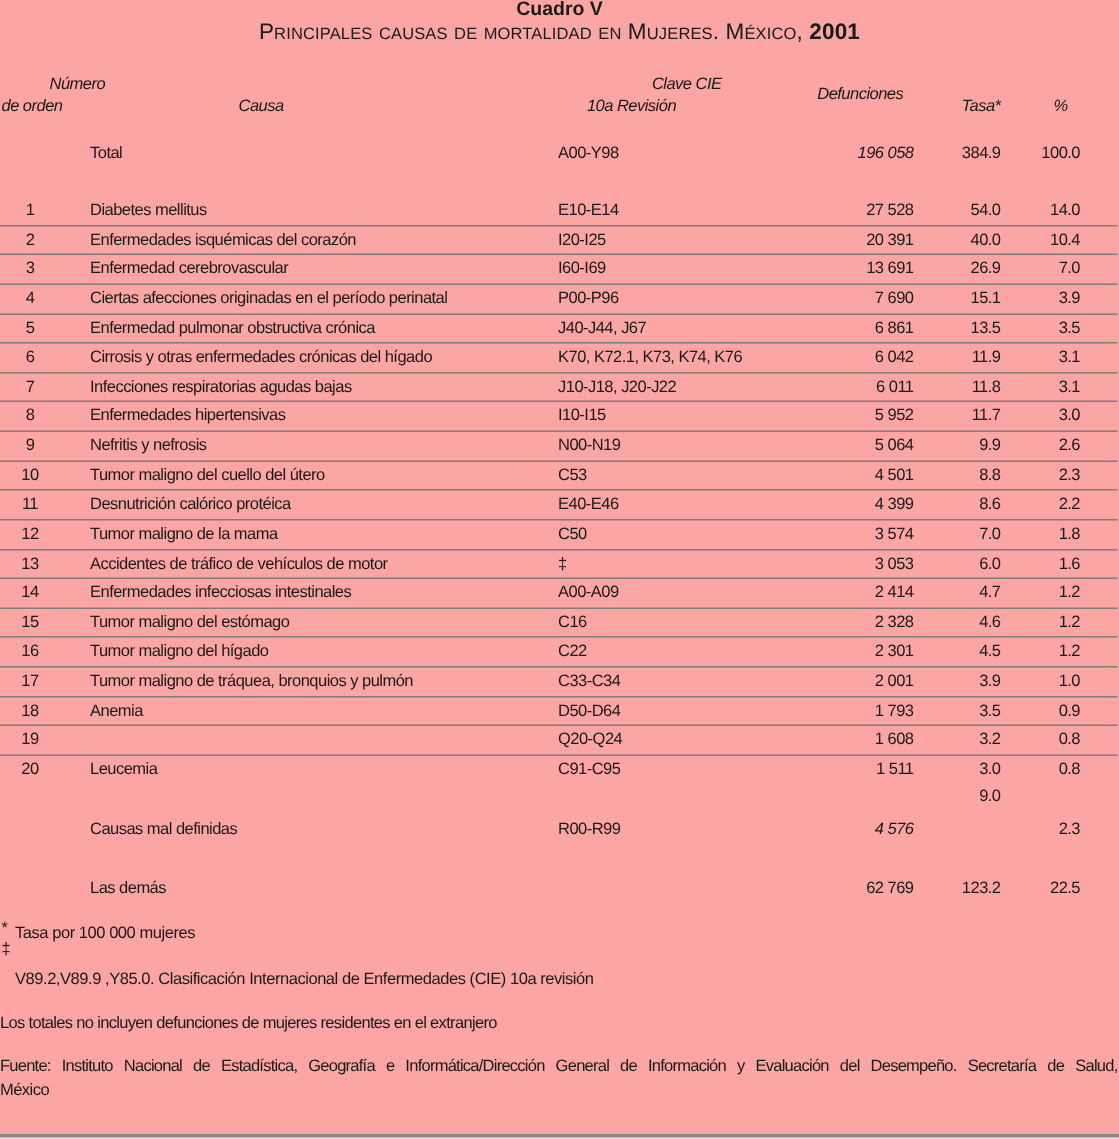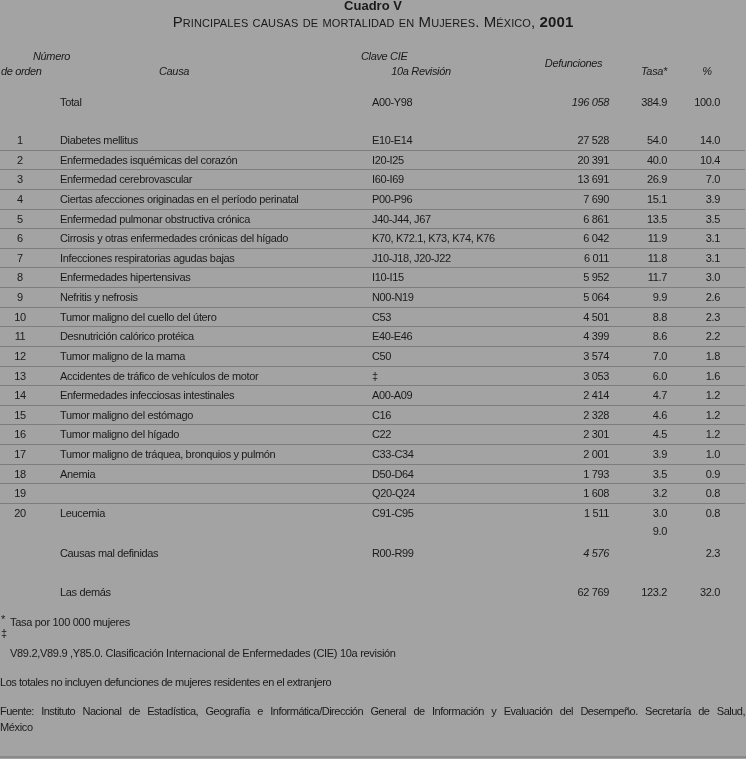--- a/index.html
+++ b/index.html
@@ -1,18 +1,18 @@
 <!DOCTYPE html>
 <html><head>
 <meta charset="utf-8">
 <style>
   html, body { margin: 0; padding: 0; background: #ffffff; }
   #page {
     position: relative; width: 746px; height: 759px; overflow: hidden;
-    background: #a3a3a3; color: #1a1a1a;
+    background: #fca5a5; color: #1a1a1a;
     font-family: "Liberation Sans", sans-serif;
   }
   .abs { position: absolute; white-space: nowrap; }
   .cond { font-size: 11px; letter-spacing: -0.35px; line-height: 14px; }
   .title { left: 0; width: 746px; text-align: center; top: -1px; font-size: 13px; font-weight: bold; line-height: 14px; }
   .subtitle { left: 0; width: 746px; text-align: center; top: 13px; font-size: 15px; line-height: 18px; font-variant: small-caps; letter-spacing: 0.1px; }
   .subtitle .yr { font-weight: bold; }
   .hdr { font-style: italic; font-size: 11px; letter-spacing: -0.35px; line-height: 14px; }
   .c-num { left: 0; width: 40px; text-align: center; }
   .c-cause { left: 60px; }
@@ -33,21 +33,21 @@
 <body>
 
 <div id="page">
 
   <div class="abs title">Cuadro V</div>
   <div class="abs subtitle"><span>Principales causas de mortalidad en Mujeres. México, </span><span class="yr">2001</span></div>
 
   <div class="abs hdr" style="left:1px; top:49px;padding-left:32px;">Número</div>
   <div class="abs hdr" style="left:1px; top:64px;">de orden</div>
   <div class="abs hdr" style="left:153px; top:64px;margin-left:6px;">Causa</div>
-  <div class="abs hdr" style="left:361px; width:120px; text-align:left; top:49px;">Clave CIE</div>
+  <div class="abs hdr" style="left:361px; width:120px; text-align:right; top:49px;">Clave CIE</div>
   <div class="abs hdr" style="left:361px; width:120px; text-align:center; top:64px;">10a Revisión</div>
   <div class="abs hdr" style="left:530px; width:87px; text-align:center; top:56px;">Defunciones</div>
   <div class="abs hdr" style="left:641px; top:64px;">Tasa*</div>
   <div class="abs hdr" style="left:690px; width:34px; text-align:center; top:64px;">%</div>
 
   <div>
     <div class="abs cond c-cause" style="top:95px;">Total</div>
     <div class="abs cond c-cie" style="top:95px;">A00-Y98</div>
     <div class="abs cond c-def" style="top:95px;font-style:italic;">196 058</div>
     <div class="abs cond c-tasa" style="top:95px;">384.9</div>
@@ -221,21 +221,21 @@
     <div class="abs cond c-cie" style="top:546px;">R00-R99</div>
     <div class="abs cond c-def" style="top:546px;font-style:italic;">4 576</div>
     <div class="abs cond c-tasa" style="top:524px;text-align:right;">9.0</div>
     <div class="abs cond c-pct" style="top:546px;">2.3</div>
   </div>
 
   <div>
     <div class="abs cond c-cause" style="top:585px;">Las demás</div>
     <div class="abs cond c-def" style="top:585px;">62 769</div>
     <div class="abs cond c-tasa" style="top:585px;">123.2</div>
-    <div class="abs cond c-pct" style="top:585px;">32.0</div>
+    <div class="abs cond c-pct" style="top:585px;">22.5</div>
   </div>
 
   <div class="mark" style="left:1px; top:614px;">*</div>
   <div class="abs foot" style="left:10px; top:615px; letter-spacing:-0.3px;">Tasa por 100 000 mujeres</div>
   <div class="mark" style="left:1px; top:628px;">‡</div>
   <div class="abs foot" style="left:10px; top:646px; letter-spacing:-0.3px;">V89.2,V89.9 ,Y85.0. Clasificación Internacional de Enfermedades (CIE) 10a revisión</div>
 
   <div class="abs cond" style="left:0px; top:675px; letter-spacing:-0.45px;">Los totales no incluyen defunciones de mujeres residentes en el extranjero</div>
 
   <div class="abs cond just" style="top:704px; letter-spacing:-0.5px;">Fuente: Instituto Nacional de Estadística, Geografía e Informática/Dirección General de Información y Evaluación del Desempeño. Secretaría de Salud,</div>

